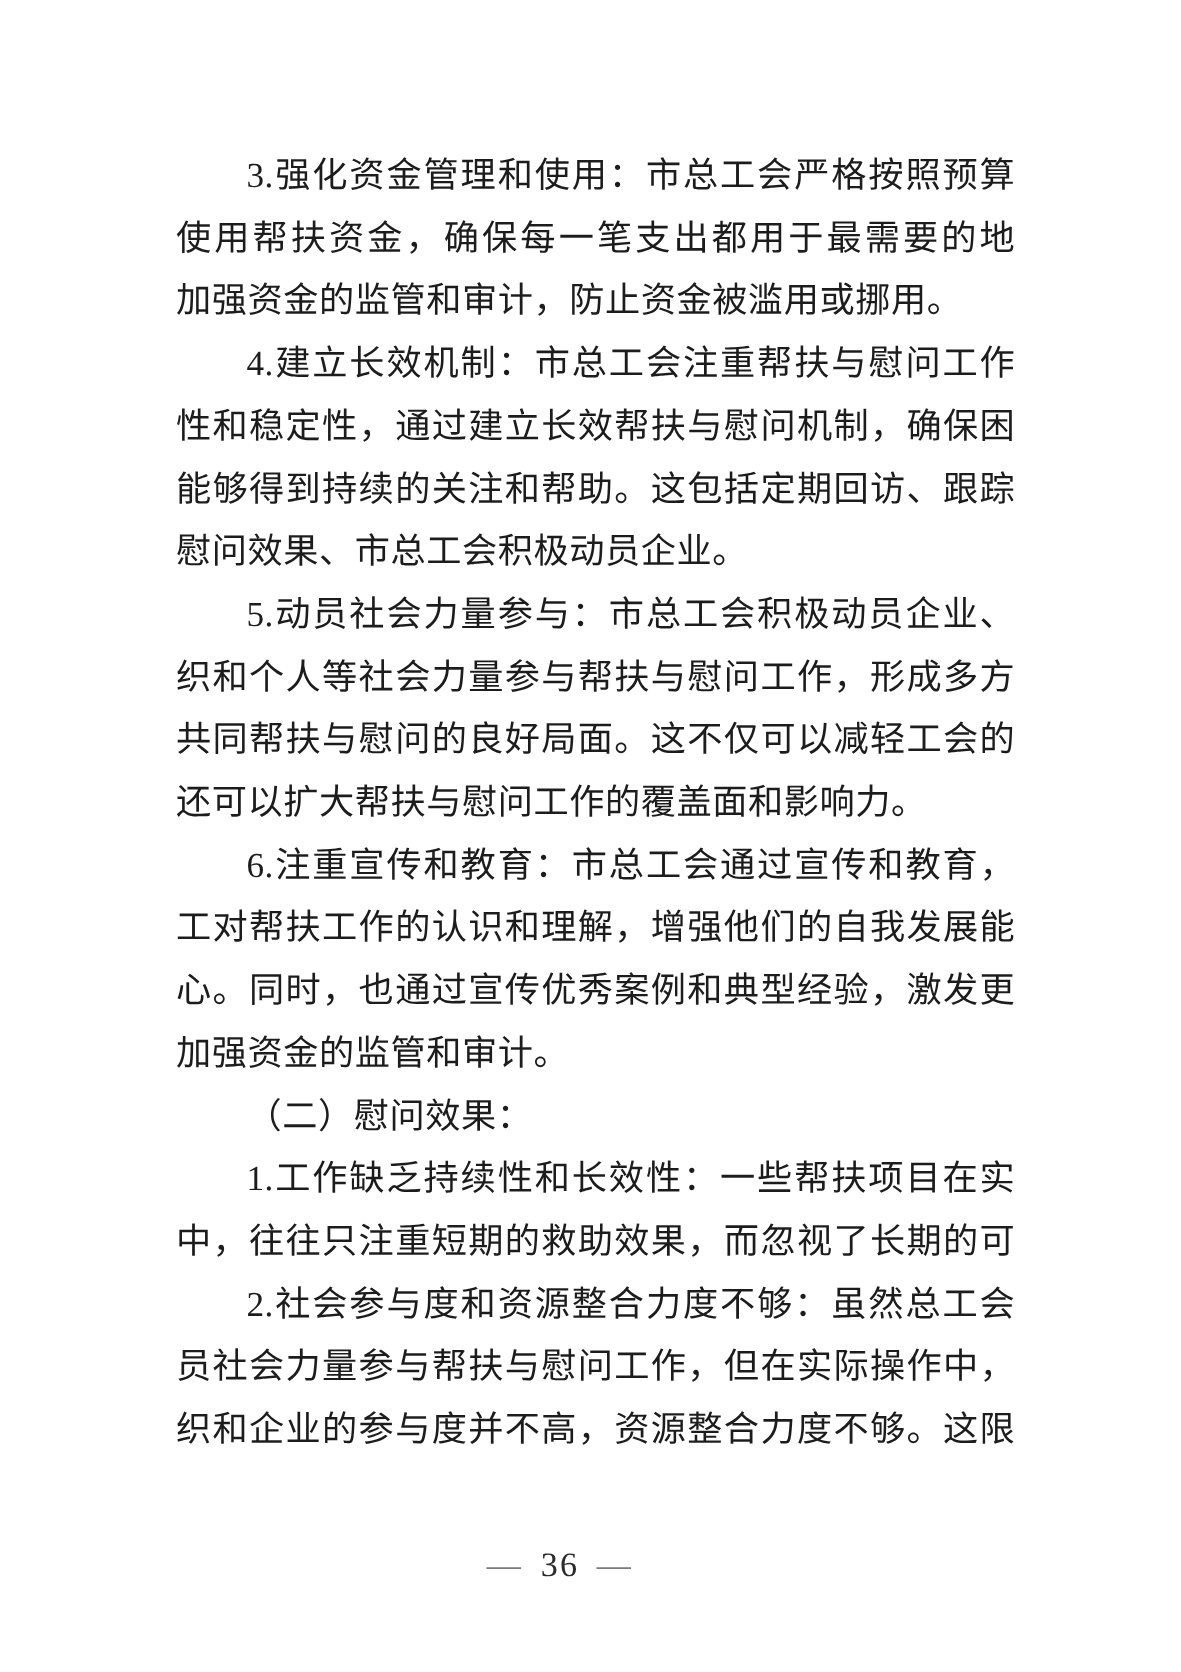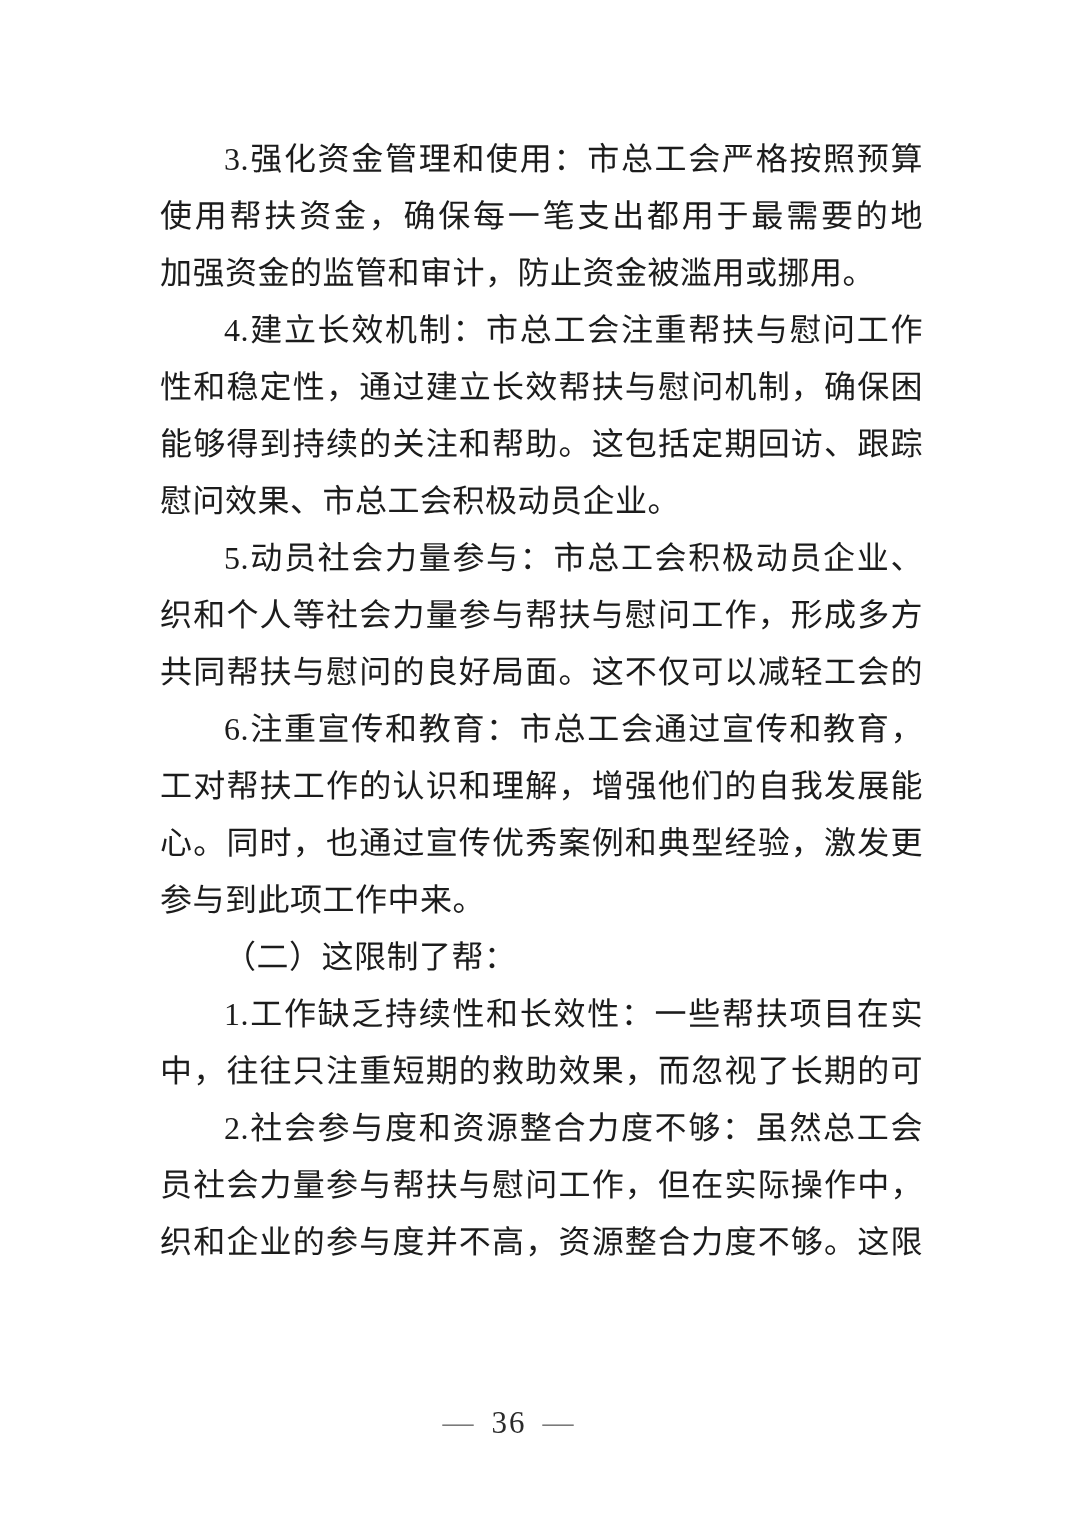--- a/index.html
+++ b/index.html
@@ -91,31 +91,32 @@
       <div class="line full indent">4.建立长效机制：市总工会注重帮扶与慰问工作的连续</div>
       <div class="line full">性和稳定性，通过建立长效帮扶与慰问机制，确保困难职工</div>
       <div class="line full">能够得到持续的关注和帮助。这包括定期回访、跟踪帮扶与</div>
       <div class="line end">慰问效果、市总工会积极动员企业。</div>
     </div>
 
     <div class="para">
       <div class="line full indent">5.动员社会力量参与：市总工会积极动员企业、社会组</div>
       <div class="line full">织和个人等社会力量参与帮扶与慰问工作，形成多方参与、</div>
       <div class="line full">共同帮扶与慰问的良好局面。这不仅可以减轻工会的负担，</div>
+      <div class="line end">还可以扩大帮扶与慰问工作的覆盖面和影响力。</div>
     </div>
 
     <div class="para">
       <div class="line full indent">6.注重宣传和教育：市总工会通过宣传和教育，提高职</div>
       <div class="line full">工对帮扶工作的认识和理解，增强他们的自我发展能力和信</div>
       <div class="line full">心。同时，也通过宣传优秀案例和典型经验，激发更多的人</div>
-      <div class="line end">参与到此项工作中来。</div>
+      <div class="line end">加强资金的监管和审计。</div>
     </div>
 
     <div class="para">
-      <div class="line end indent">（二）这限制了帮：</div>
+      <div class="line end indent">（二）慰问效果：</div>
     </div>
 
     <div class="para">
       <div class="line full indent">1.工作缺乏持续性和长效性：一些帮扶项目在实施过程</div>
       <div class="line full">中，往往只注重短期的救助效果，而忽视了长期的可持续发</div>
     </div>
 
     <div class="para">
       <div class="line full indent">2.社会参与度和资源整合力度不够：虽然总工会积极动</div>
       <div class="line full">员社会力量参与帮扶与慰问工作，但在实际操作中，社会组</div>

